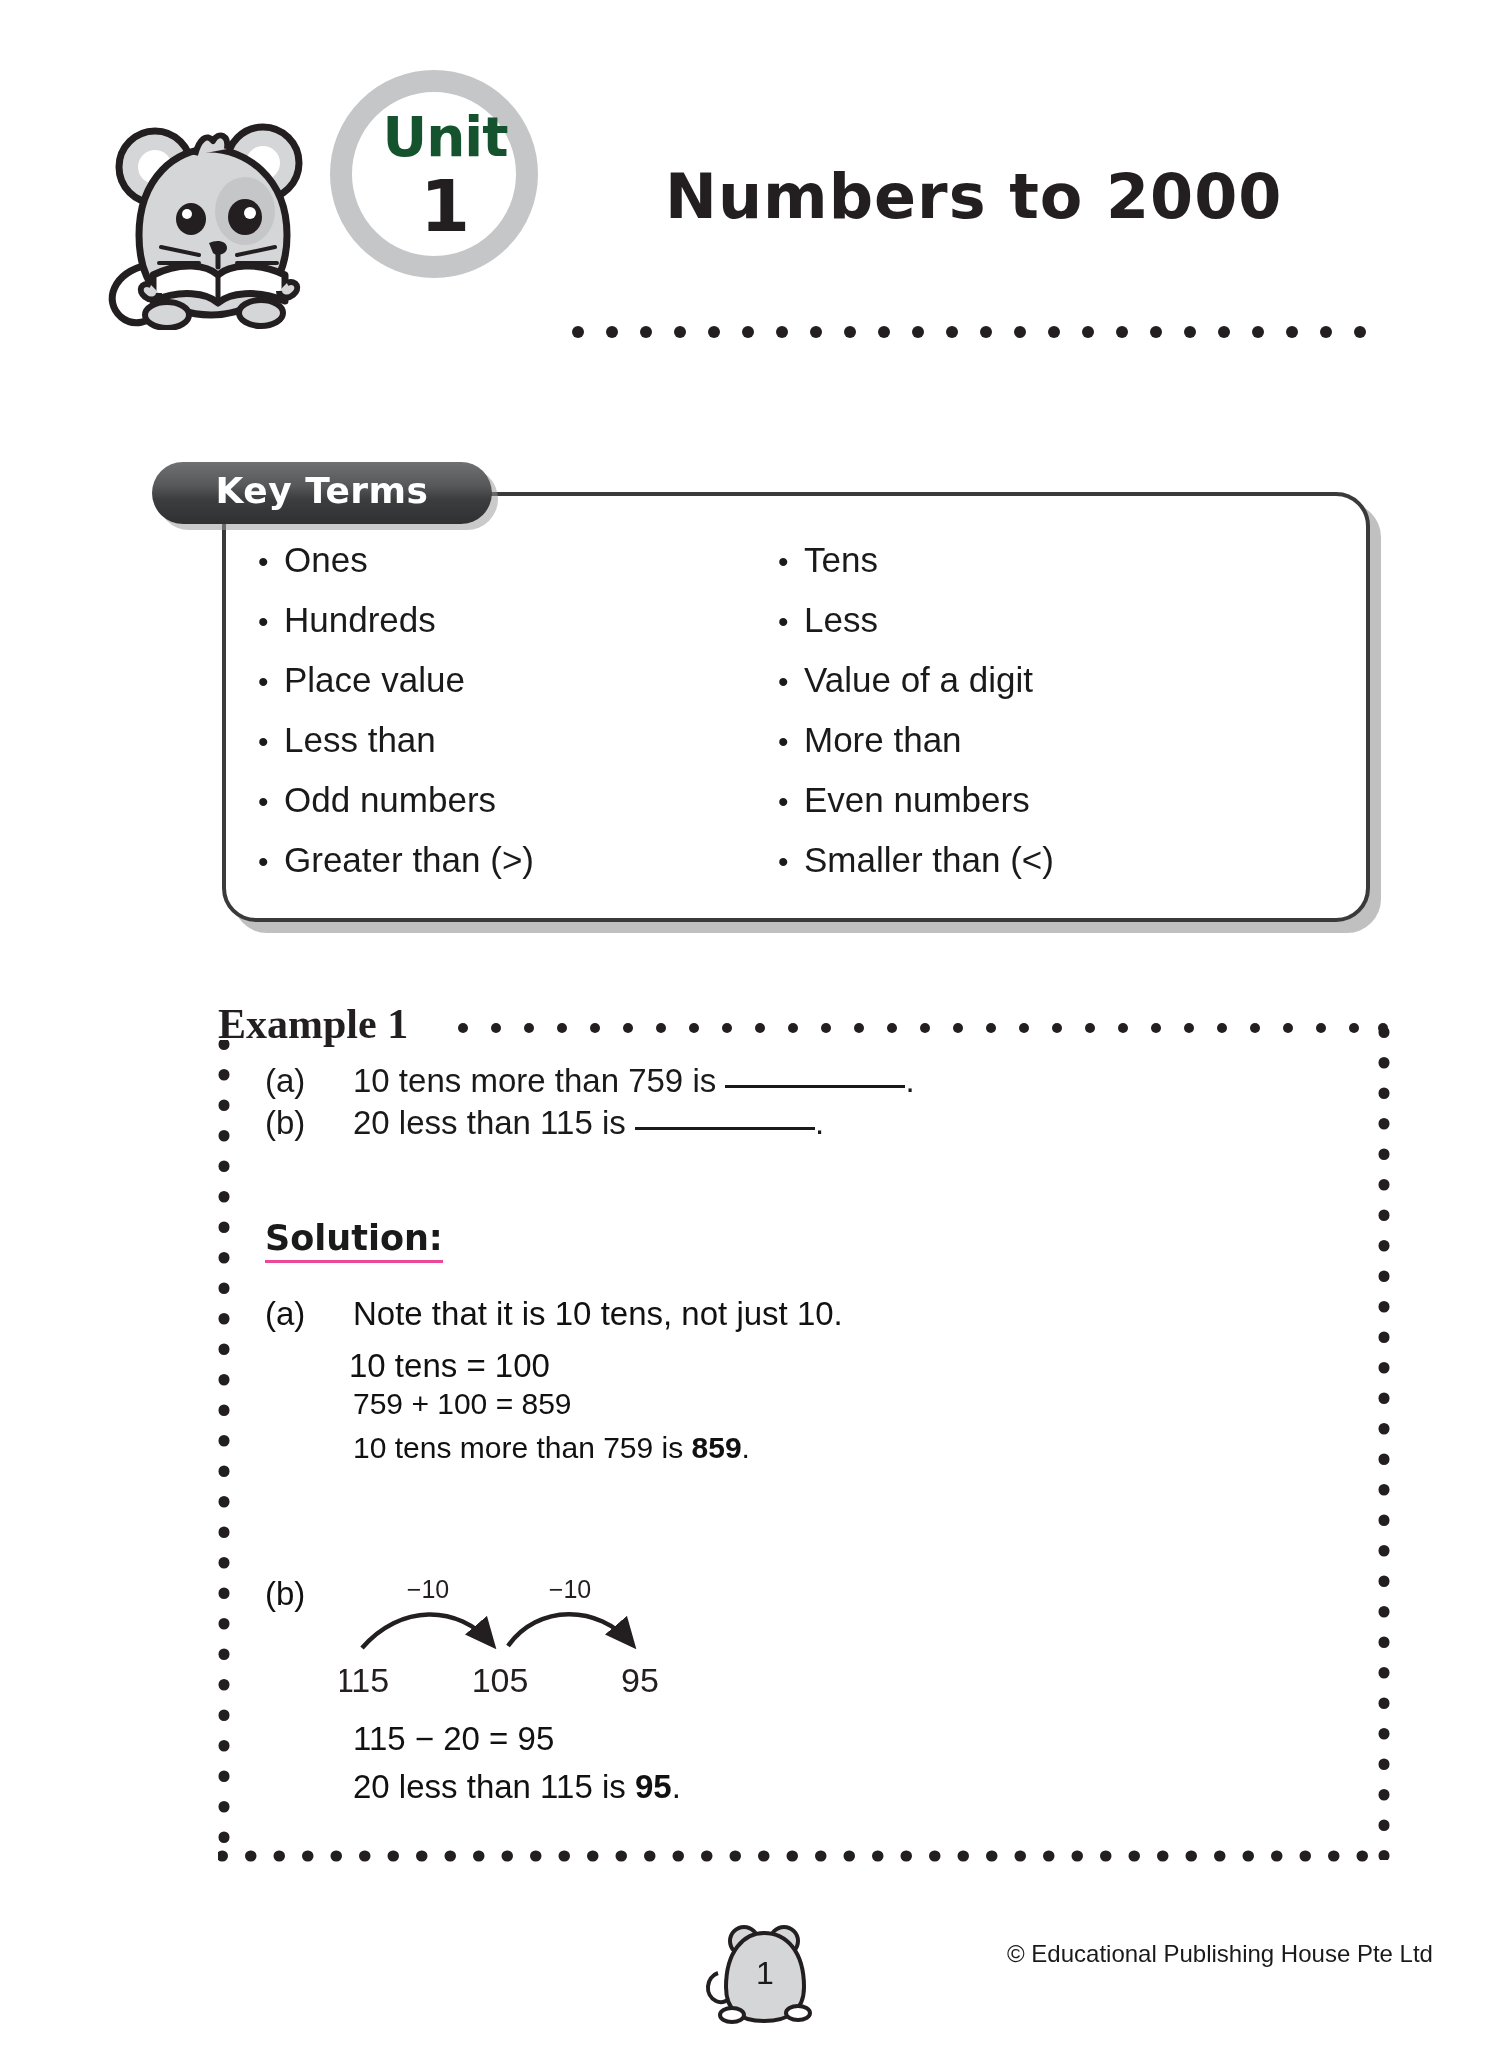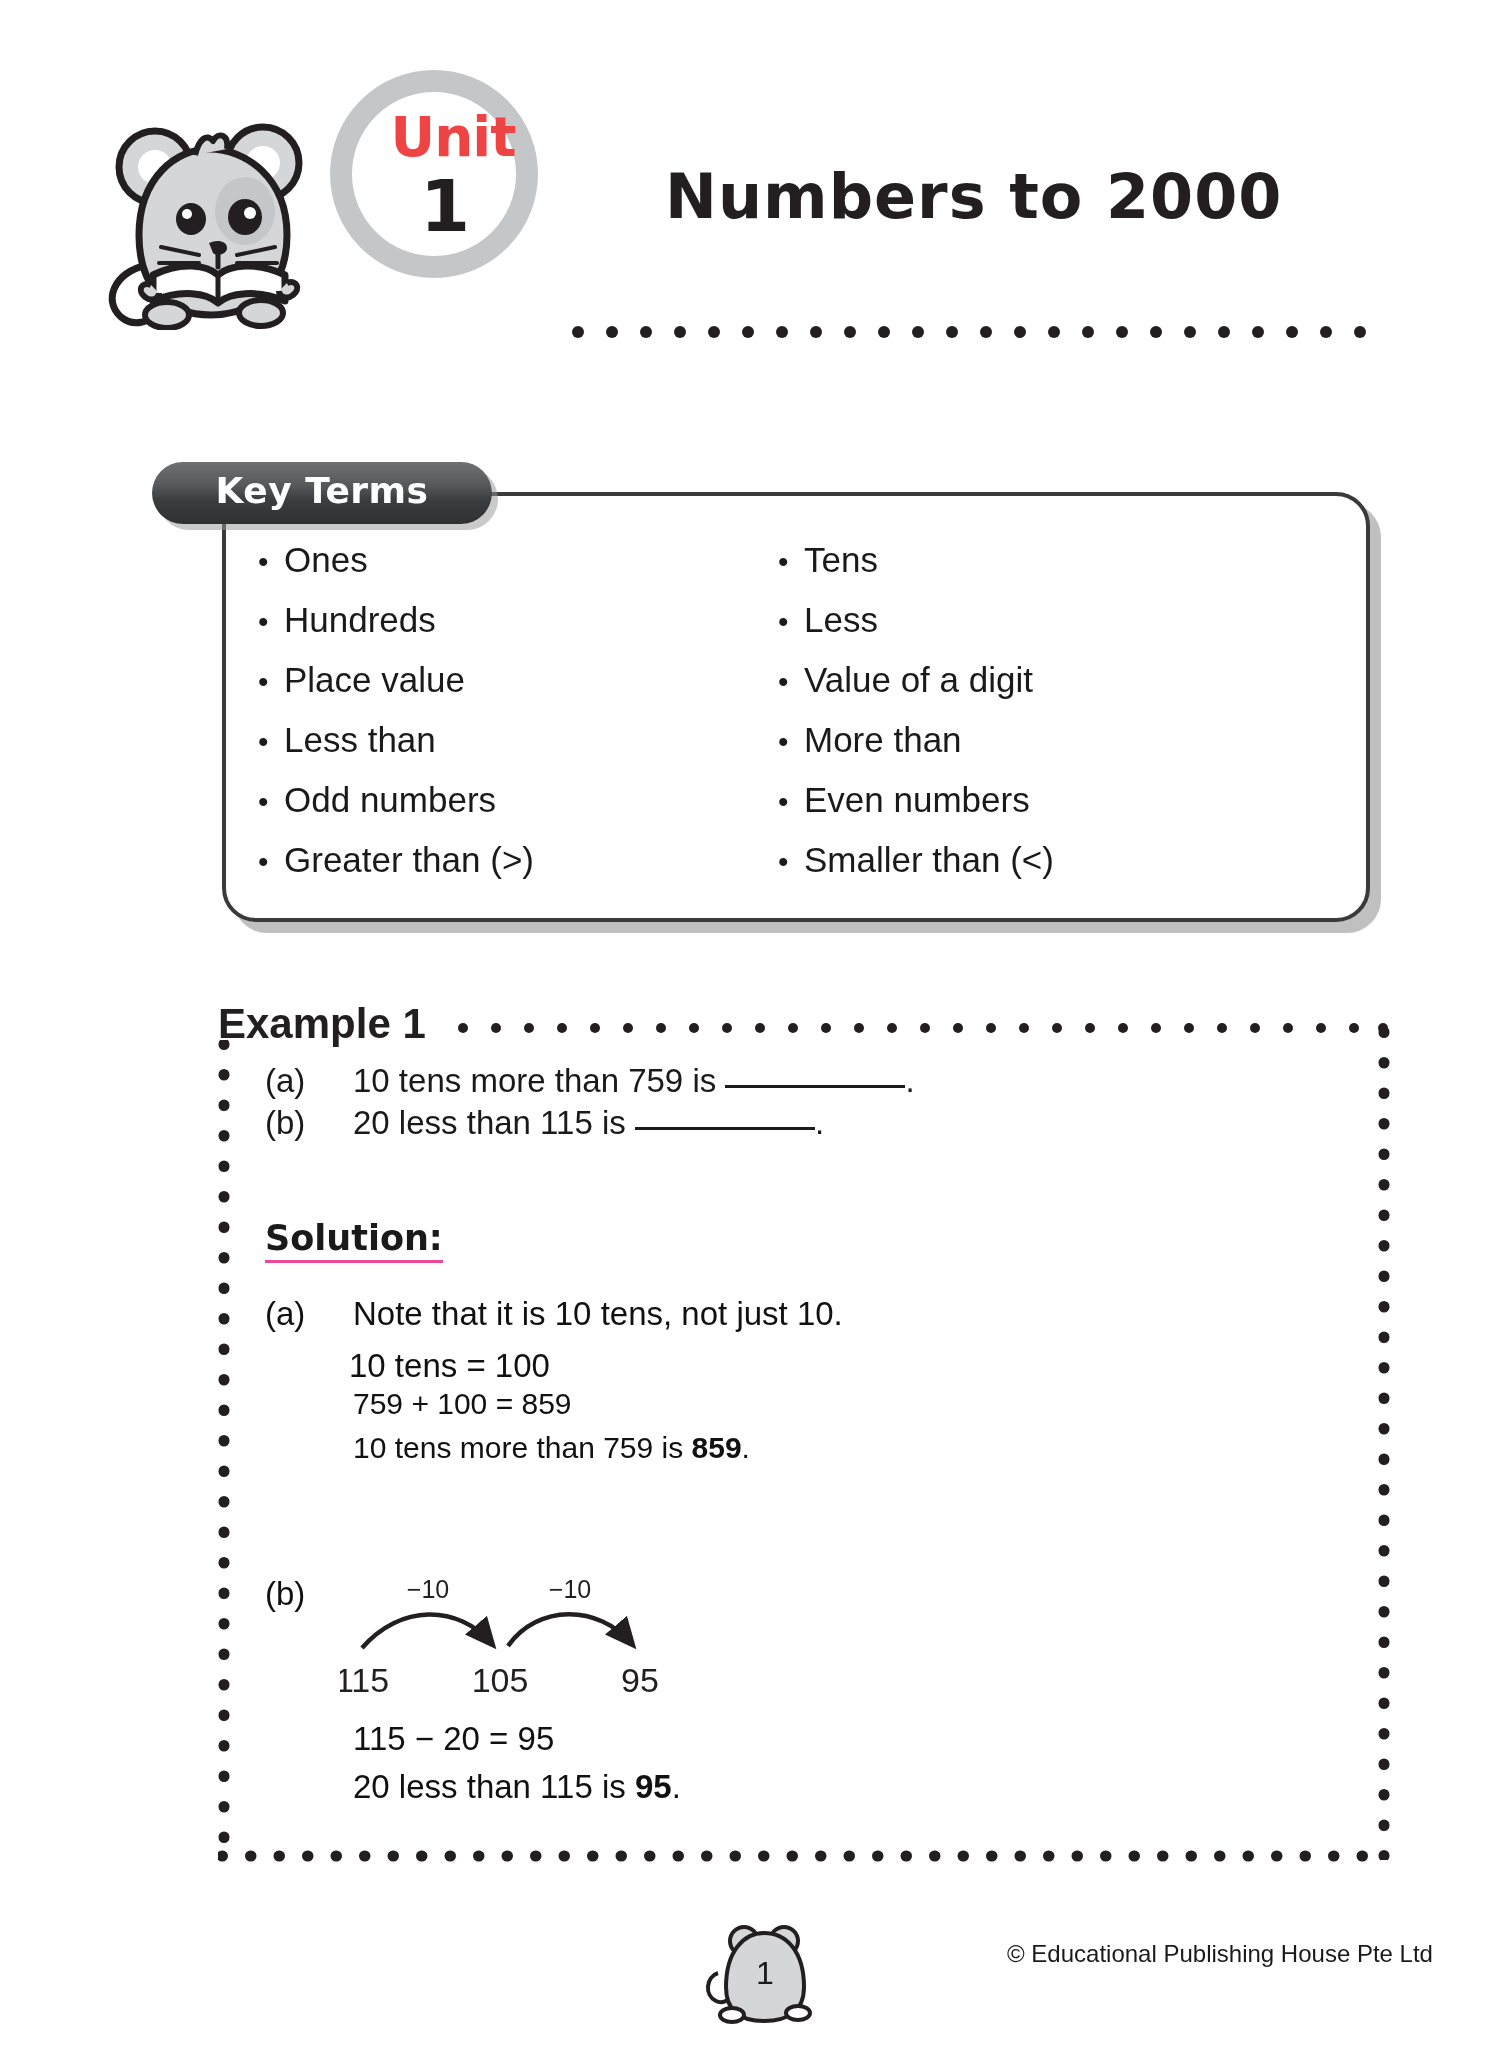--- a/index.html
+++ b/index.html
@@ -35,28 +35,28 @@
   #unit-badge .ring {
     position: absolute;
     left: 0; top: 0;
     width: 208px; height: 208px;
     border: 22px solid #c4c6c8;
     border-radius: 50%;
     box-sizing: border-box;
   }
   #unit-badge .unit-word {
     position: absolute;
-    left: 8px; top: 40px;
+    left: 0; top: 40px;
     width: 230px;
     text-align: center;
     font-family: "DejaVu Sans", sans-serif;
     font-weight: bold;
     font-size: 55px;
     letter-spacing: -1px;
-    color: #ef4444;
+    color: #14532d;
     line-height: 1;
   }
   #unit-badge .unit-num {
     position: absolute;
     left: 0; top: 100px;
     width: 230px;
     text-align: center;
     font-family: "DejaVu Sans", sans-serif;
     font-weight: bold;
     font-size: 72px;
@@ -132,21 +132,21 @@
     display: inline-block;
     width: 26px;
     font-size: 30px;
     line-height: 1;
   }
 
   
   #example-heading {
     position: absolute;
     left: 218px; top: 1000px;
-    font-family: Liberation Sans, sans-serif;
+    font-family: Liberation Serif, serif;
     font-weight: bold;
     font-size: 42px;
     color: #231f20;
     white-space: nowrap;
   }
   #example-heading-dots {
     position: absolute;
     left: 458px; top: 1022px;
     width: 930px; height: 12px;
   }

